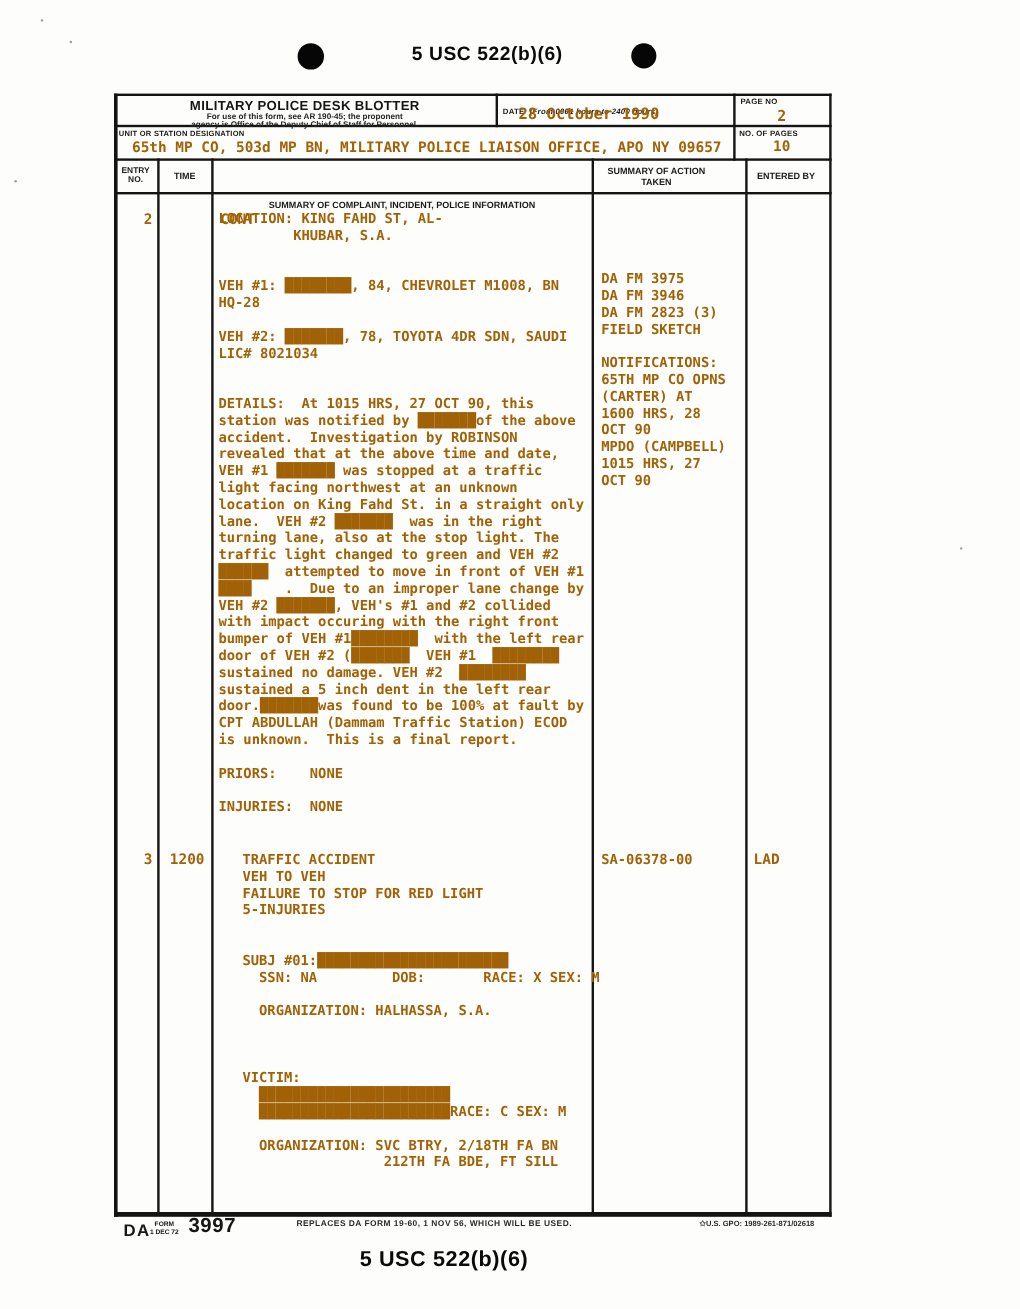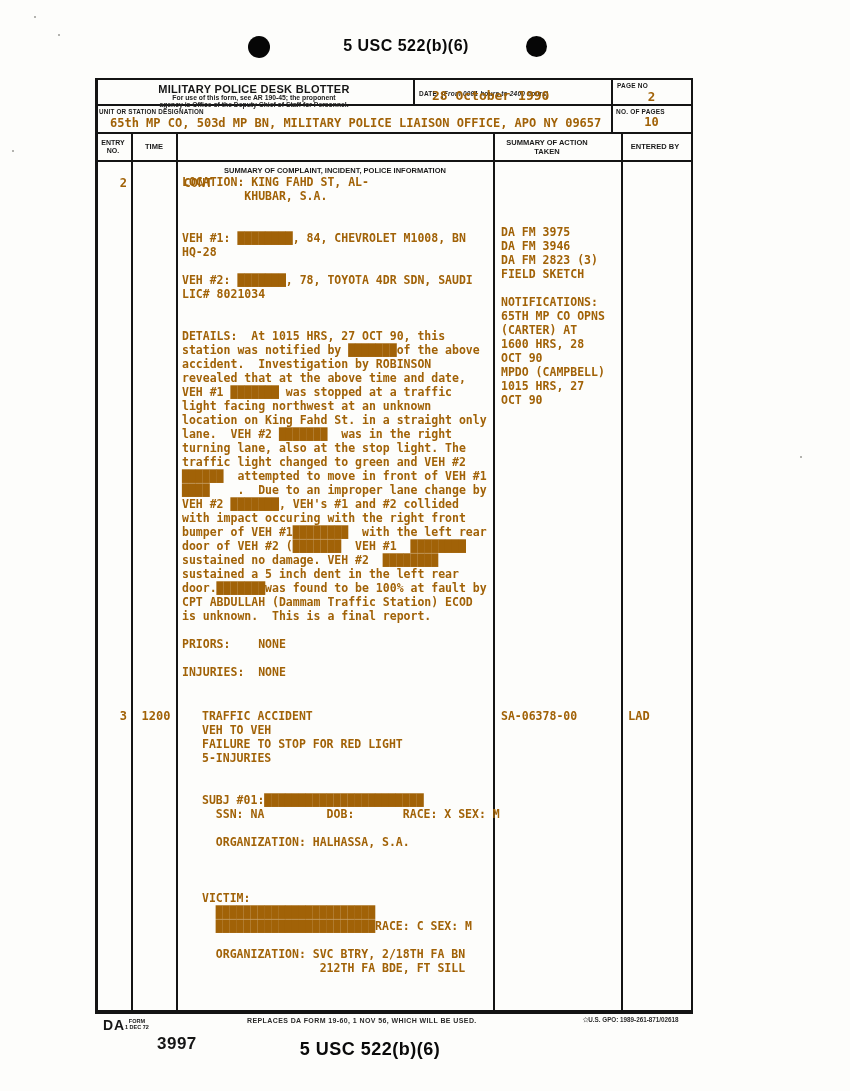--- a/index.html
+++ b/index.html
@@ -156,19 +156,19 @@
                  212TH FA BDE, FT SILL</pre>
     <pre class="body-pre mono" style="left:501px; top:709px;">SA-06378-00</pre>
     <div class="abs mono" style="left:628px; top:709px; font-size:12px;">LAD</div>
   </div>
 
   <div class="abs" style="left:103px; top:1017px; font-size:14px; font-weight:bold; letter-spacing:1px;">DA</div>
   <div class="abs" style="left:125px; top:1018px; font-size:5.5px; font-weight:bold; line-height:6px; text-align:center;">
     <div>FORM</div>
     <div>1 DEC 72</div>
   </div>
-  <div class="abs" style="left:157px; top:1012px; font-size:17px; font-weight:bold; letter-spacing:0.5px;margin-top:22px;">3997</div>
+  <div class="abs" style="left:157px; top:1012px; font-size:17px; font-weight:bold; letter-spacing:0.5px;">3997</div>
   <div class="abs" style="left:247px; top:1017px; font-size:7px; font-weight:bold; letter-spacing:0.4px; color:#2a2a2a;">REPLACES DA FORM 19-60, 1 NOV 56, WHICH WILL BE USED.</div>
   <div class="abs" style="left:583px; top:1016px; font-size:6.3px; font-weight:bold; color:#2a2a2a;">✩U.S. GPO: 1989-261-871/02618</div>
 
   <div class="abs stamp" style="left:270px; top:1039px; width:200px; font-size:18px;">5 USC 522(b)(6)</div>
 
 </div>
 
 </body></html>

